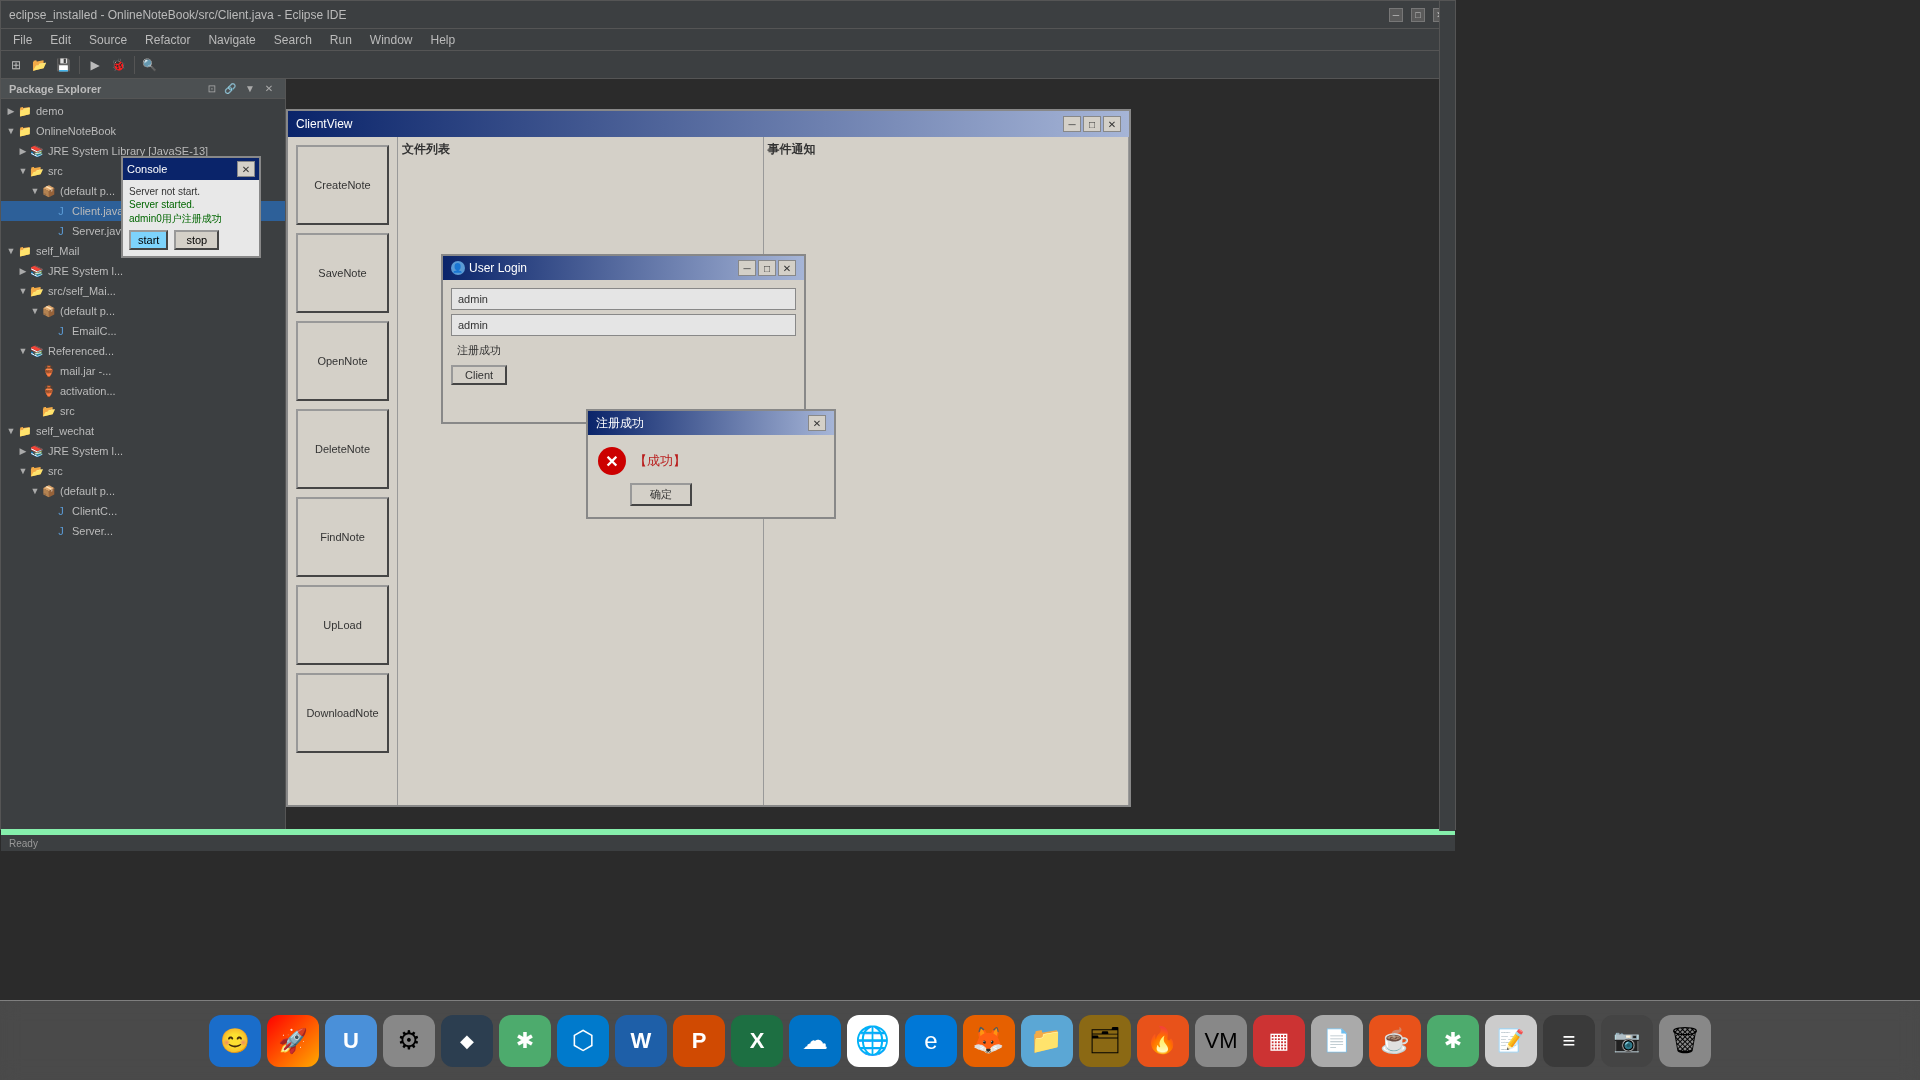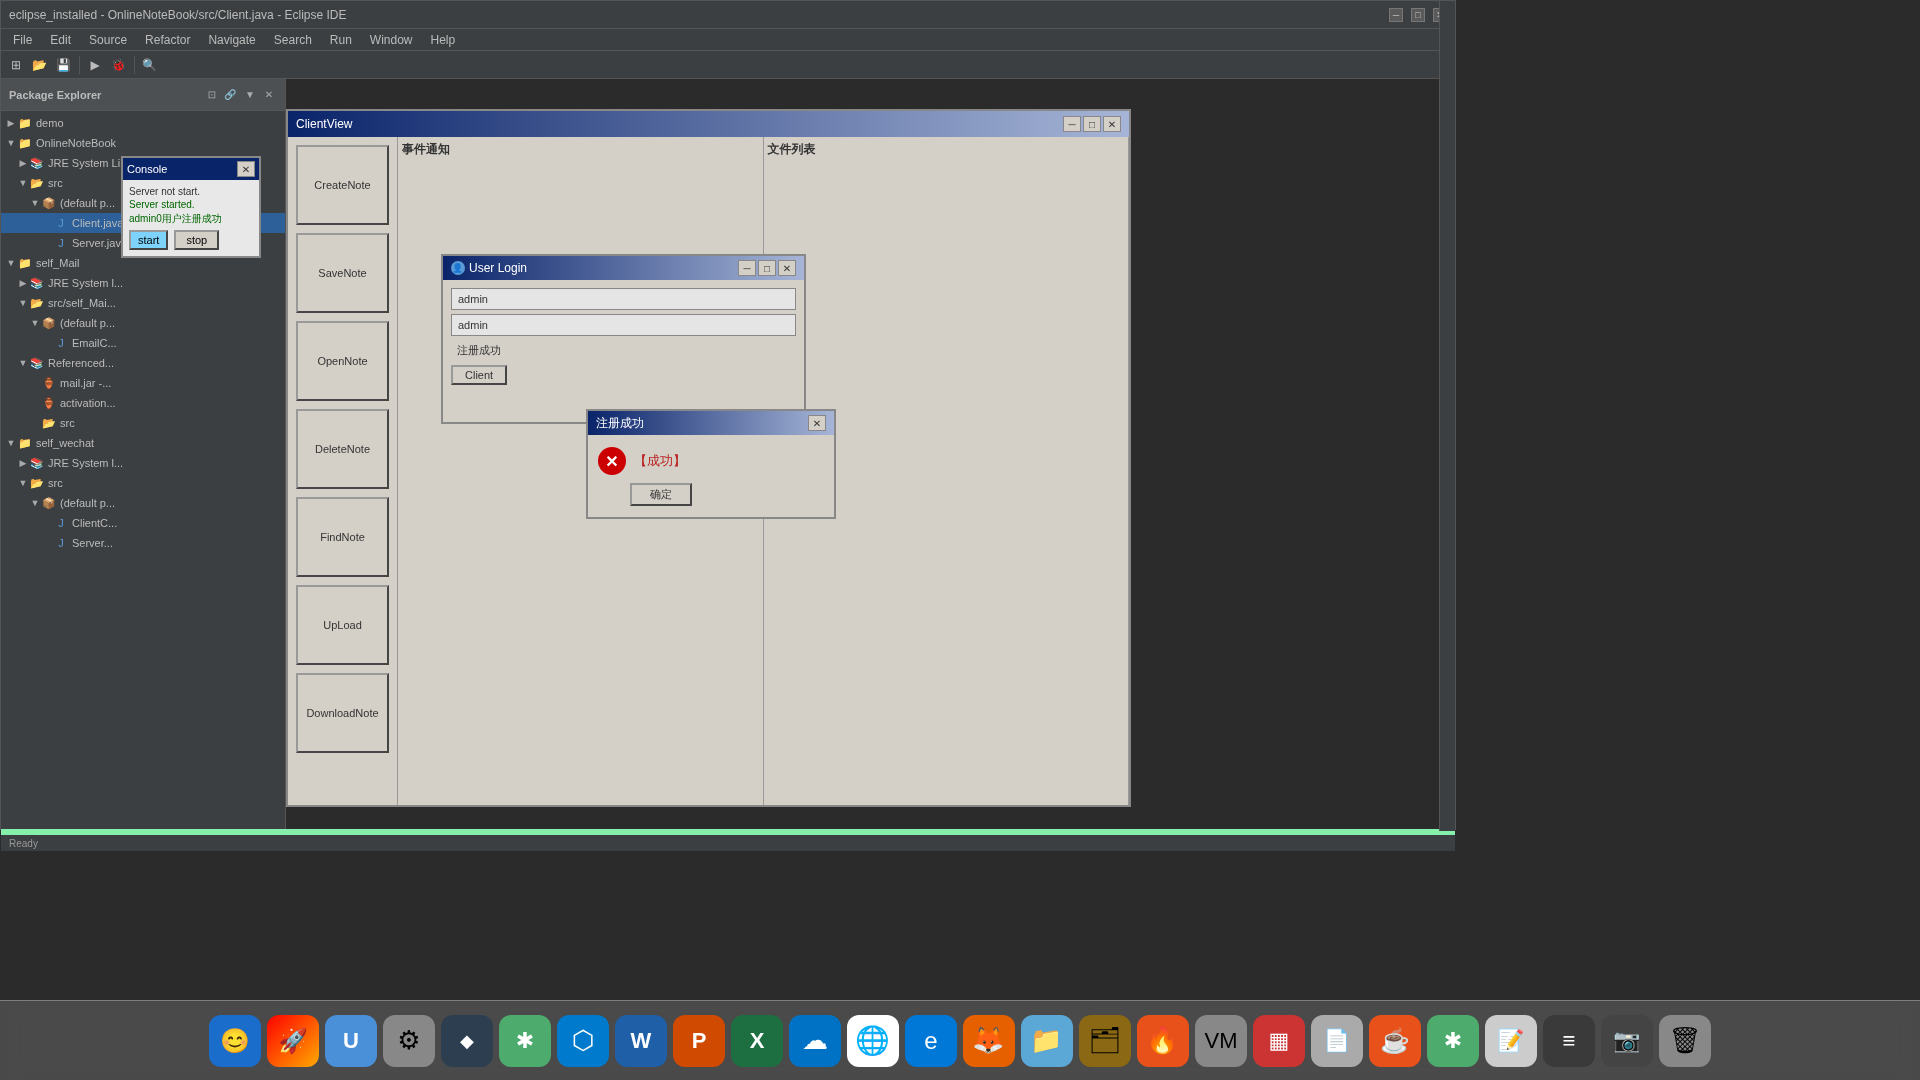--- a/index.html
+++ b/index.html
@@ -109,21 +109,21 @@
     
     .sidebar {
       width: 285px;
       background: #3c3f41;
       border-right: 1px solid #555;
       overflow: hidden;
       display: flex;
       flex-direction: column;
     }
     .sidebar-header {
-      height: 32px;
+      height: 20px;
       background: #4c5052;
       display: flex;
       align-items: center;
       padding: 0 8px;
       border-bottom: 1px solid #555;
       justify-content: space-between;
     }
     .sidebar-header-title {
       font-size: 11px;
       color: #bbb;
@@ -724,24 +724,24 @@
             <div class="cv-btn">OpenNote</div>
             <div class="cv-btn">DeleteNote</div>
             <div class="cv-btn">FindNote</div>
             <div class="cv-btn">UpLoad</div>
             <div class="cv-btn">DownloadNote</div>
           </div>
 
           <div class="cv-content">
             <div class="cv-columns">
               <div class="cv-column">
-                <div class="cv-column-header">事件通知</div>
+                <div class="cv-column-header">文件列表</div>
               </div>
               <div class="cv-column">
-                <div class="cv-column-header">文件列表</div>
+                <div class="cv-column-header">事件通知</div>
               </div>
             </div>
           </div>
         </div>
       </div>
 
       <div class="user-login-dialog">
         <div class="dialog-title">
           <div class="dialog-title-text">
             <div class="dialog-icon">👤</div>

